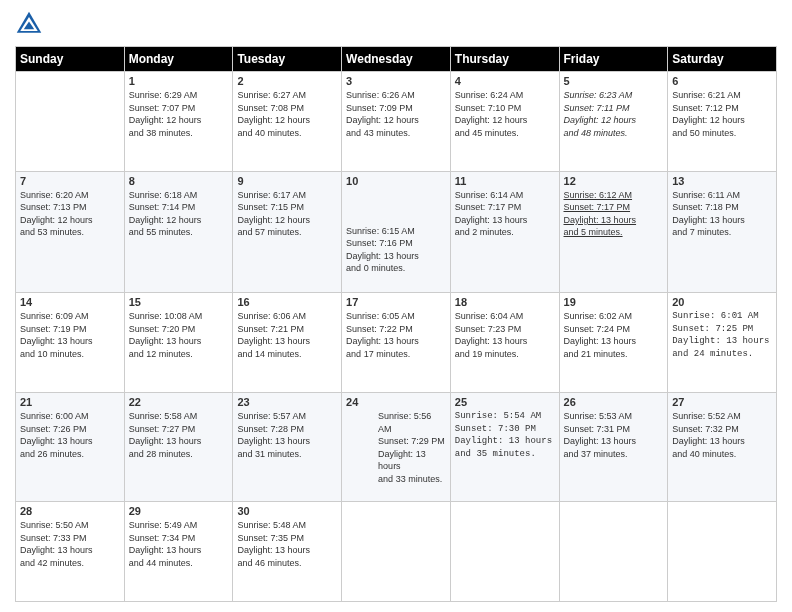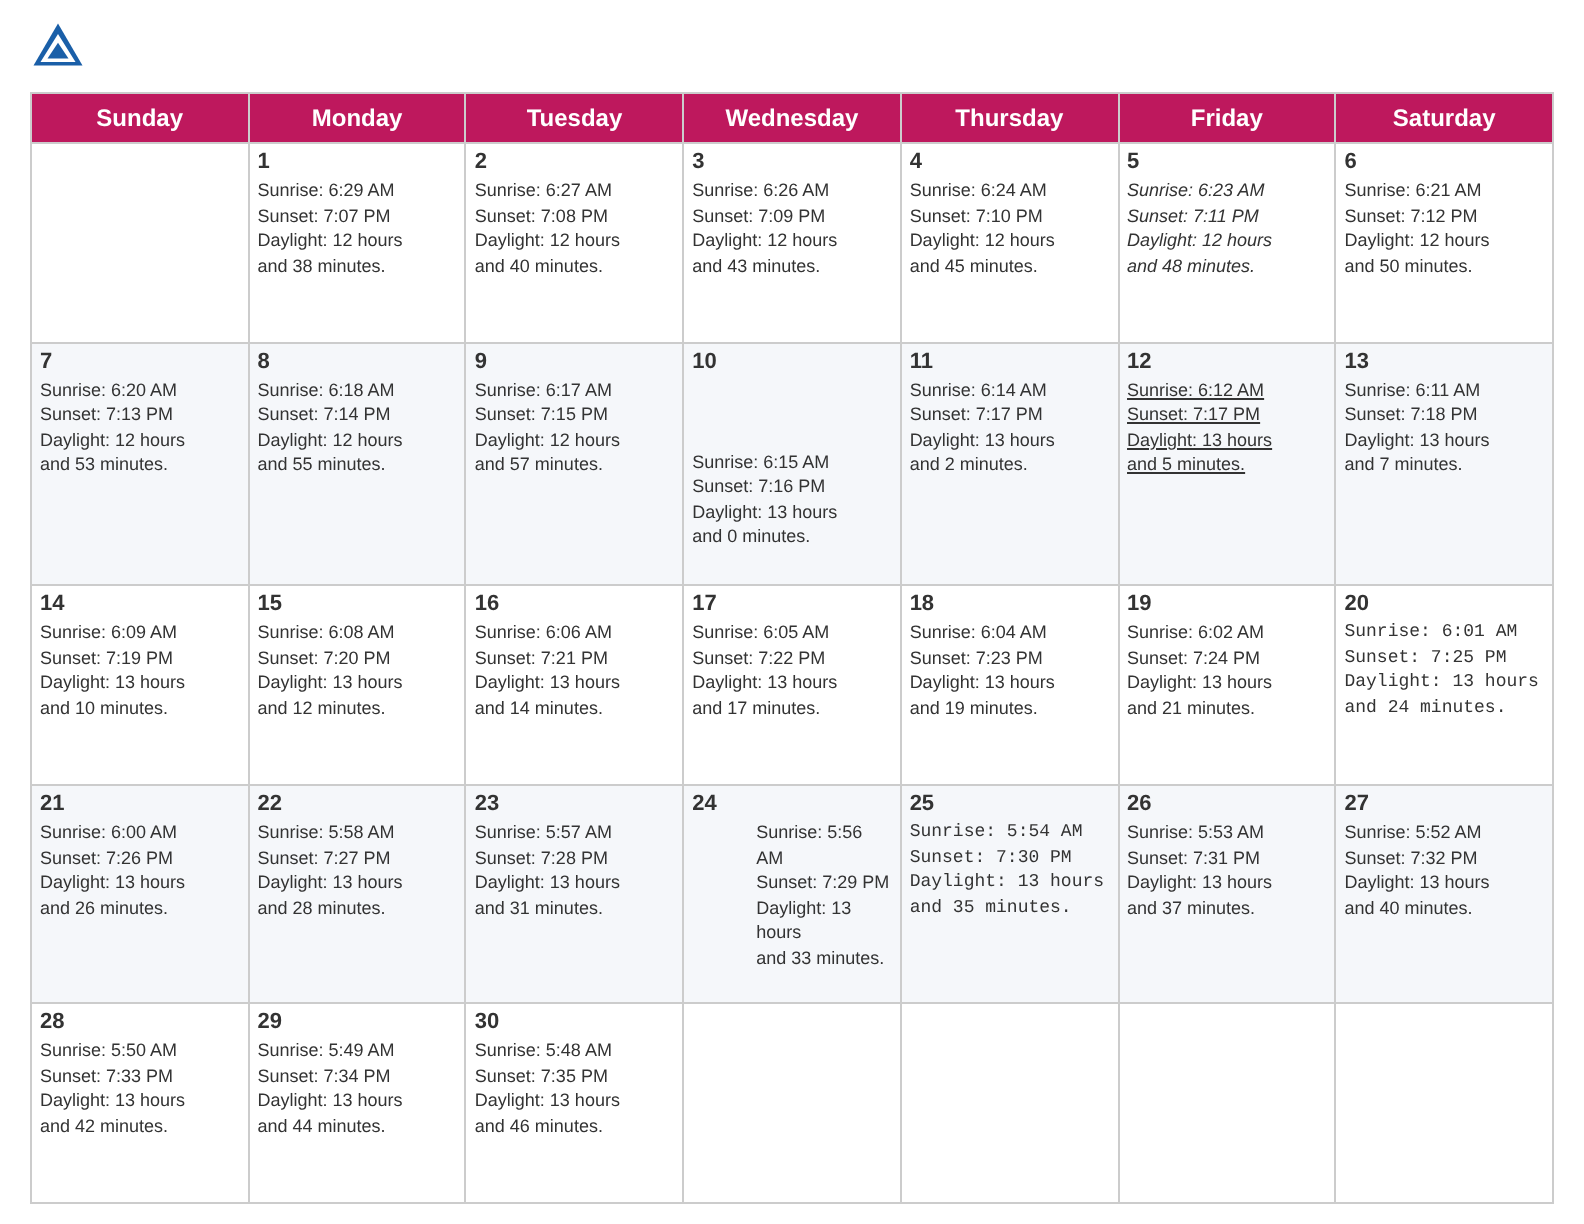--- a/index.html
+++ b/index.html
@@ -53,26 +53,26 @@
     .subtitle {
       font-size: 14px;
       color: #555;
     }
     .calendar-table {
       width: 100%;
       border-collapse: collapse;
       flex: 1;
     }
     .calendar-table th {
-      background: #be185d;
+      background: #000000;
       color: #fff;
       font-size: 12px;
       font-weight: bold;
       padding: 5px 4px;
-      text-align: center;
+      text-align: left;
       border: 1px solid #ccc;
     }
     .calendar-table td {
       border: 1px solid #ccc;
       vertical-align: top;
       padding: 3px 4px;
       font-size: 9.5px;
       color: #333;
       width: calc(100% / 7);
       height: 88px;
@@ -230,21 +230,21 @@
         <tr>
           <td>
             <span class="day-number">14</span>
             <div class="day-info" style="white-space: pre-line;">Sunrise: 6:09 AM
 Sunset: 7:19 PM
 Daylight: 13 hours
 and 10 minutes.</div>
           </td>
           <td>
             <span class="day-number">15</span>
-            <div class="day-info" style="white-space: pre-line;">Sunrise: 6:08 AM
+            <div class="day-info" style="white-space: pre-line;">Sunrise: 10:08 AM
 Sunset: 7:20 PM
 Daylight: 13 hours
 and 12 minutes.</div>
           </td>
           <td>
             <span class="day-number">16</span>
             <div class="day-info" style="white-space: pre-line;">Sunrise: 6:06 AM
 Sunset: 7:21 PM
 Daylight: 13 hours
 and 14 minutes.</div>

